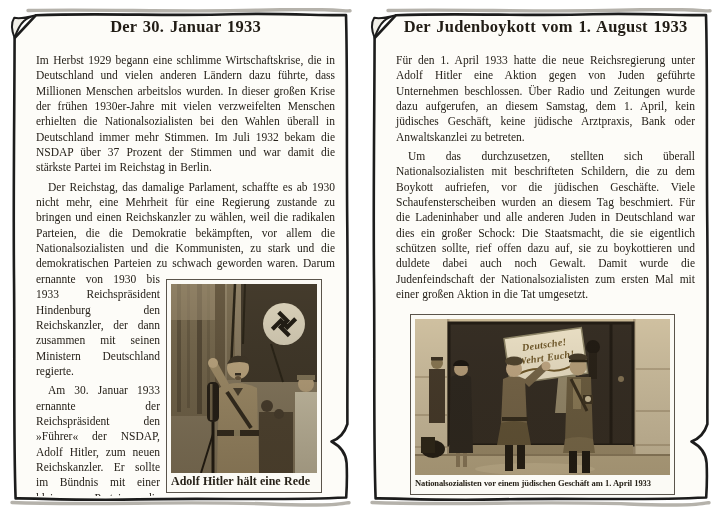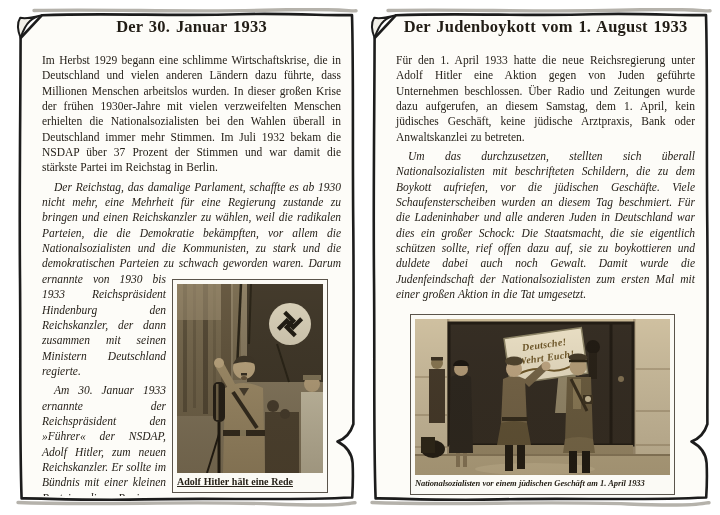--- a/index.html
+++ b/index.html
@@ -4,21 +4,21 @@
 <style>
   html,body { margin:0; padding:0; }
   body {
     width:720px; height:515px; background:#ffffff;
     font-family:"Liberation Serif", serif;
     overflow:hidden;
   }
   .spread { position:relative; width:720px; height:515px; }
 
   .page { position:absolute; top:8px; width:345px; height:500px; }
-  .page.left  { left:14px; }
+  .page.left  { left:8px; }
   .page.right { left:368px; }
 
   .page-frame { position:absolute; left:0; top:0; width:345px; height:500px; }
   .pagefill { fill:#fdfcf8; stroke:#1c1c1c; stroke-width:2.6; stroke-linejoin:round; }
   .flap     { fill:#f1efe8; stroke:#1c1c1c; stroke-width:2;   stroke-linejoin:round; }
   .deckle   { fill:none; stroke:#b5b2ab; stroke-width:3.4; stroke-linecap:round; }
 
   .page-content {
     position:absolute; left:24px; right:14px; top:6px; bottom:12px;
     overflow:hidden;
@@ -26,42 +26,42 @@
   h1.page-title {
     margin:2px 0 15px; font-size:16.5px; line-height:22px;
     font-weight:bold; text-align:center; color:#211c15;
     letter-spacing:.2px; word-spacing:1.5px;
   }
   .body-text {
     font-size:11.5px; line-height:15.35px; text-align:justify;
     color:#26211a; word-spacing:.3px; hyphens:auto;
   }
   .body-text p { margin:4px; }
-  .body-text p.ind { text-indent:12px;font-style:italic; }
+  .body-text p.ind { text-indent:12px; }
 
   .float-spacer { float:right; width:0; height:226px; }
 
   figure.photo {
     box-sizing:border-box; background:#fbfaf5;
     border:1px solid #5a544b; padding:4px; margin:0;
   }
   figure.photo-left {
     float:right; clear:right; width:156px; height:214px;
     margin:0 17px 4px 6px;
   }
   figure.photo-right {
     width:265px; height:181px; margin:11px 0 0 18px;
   }
   figure.photo svg.scene { display:block; background:#8f8166; }
   figcaption {
     font-weight:bold; color:#272219; margin-top:2px;
     white-space:nowrap; overflow:hidden;
   }
-  .photo-left  figcaption { font-size:10px;  line-height:13px;text-decoration:underline; }
-  .photo-right figcaption { font-size:8.5px; line-height:13px; letter-spacing:-.1px;font-style:italic; }
+  .photo-left  figcaption { font-size:12px;  line-height:13px; }
+  .photo-right figcaption { font-size:8.5px; line-height:13px; letter-spacing:-.1px; }
 
   .sign-text {
     font-size:10px; font-weight:bold; font-style:italic;
     fill:#6d5526; text-anchor:middle; letter-spacing:.3px;
     font-family:"Liberation Serif", serif;
   }
 </style>
 </head>
 <body>
 

